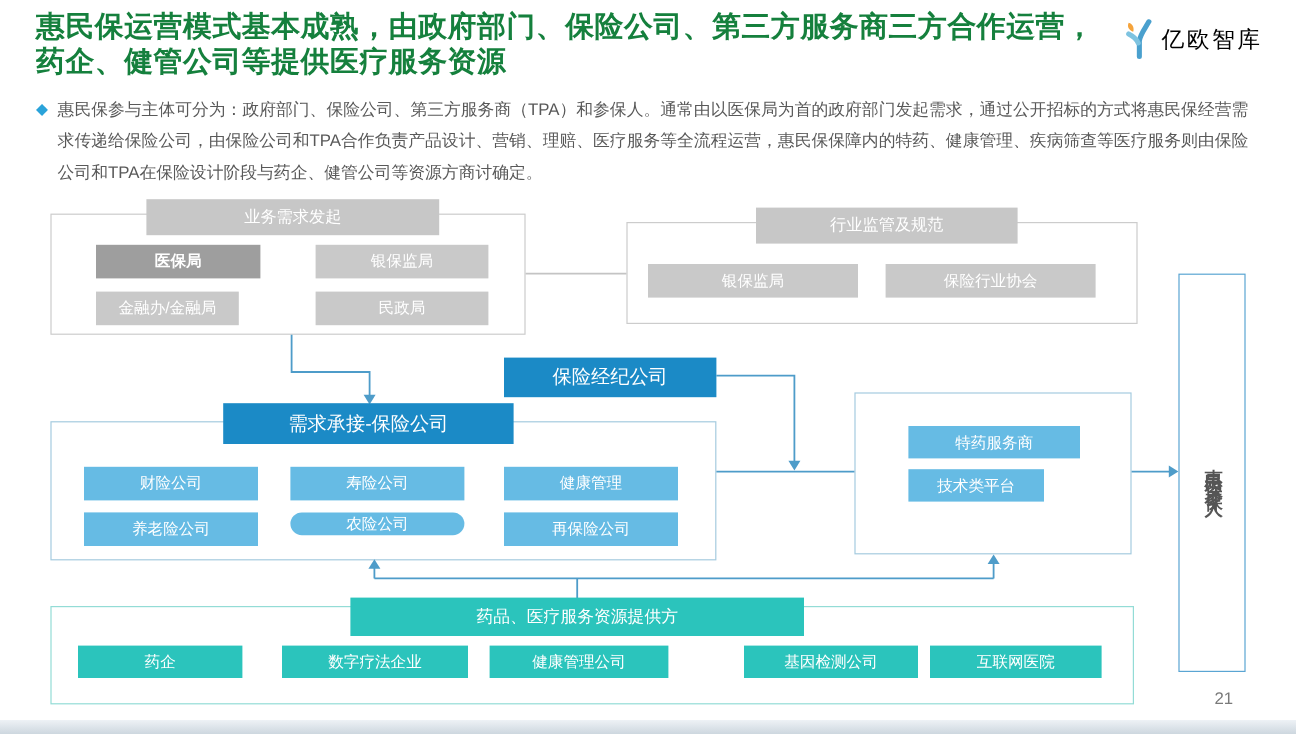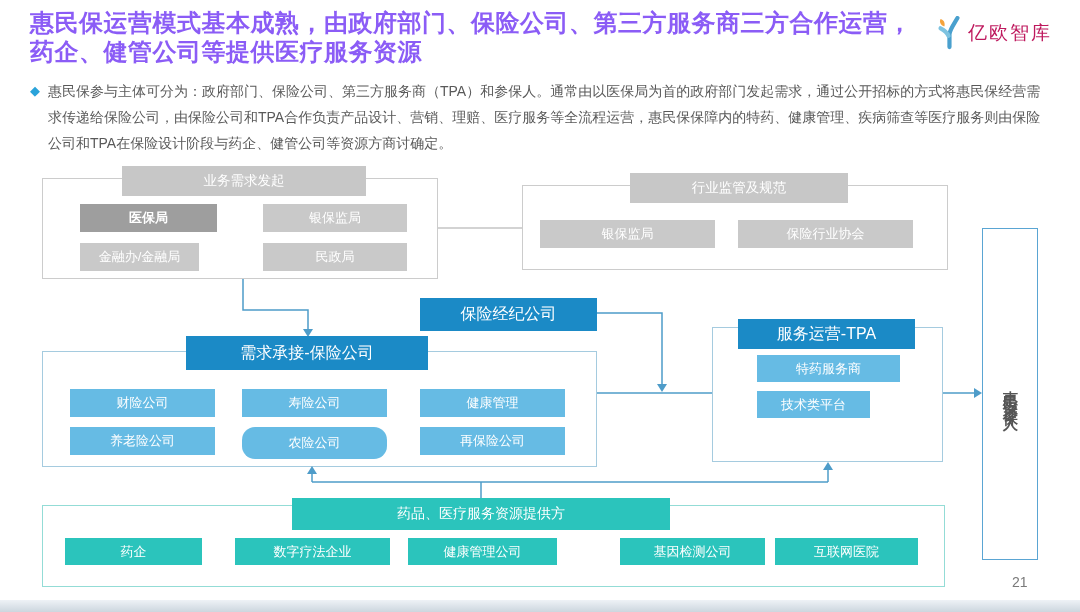--- a/index.html
+++ b/index.html
@@ -1,20 +1,20 @@
 <!DOCTYPE html>
 <html><head>
 <meta charset="utf-8">
 <style>
   html,body{margin:0;padding:0;}
   body{width:1080px;height:612px;overflow:hidden;font-family:"Liberation Sans","DejaVu Sans",sans-serif;background:#ffffff;}
   .slide{position:relative;width:1080px;height:612px;background:#ffffff;}
-  .title{position:absolute;left:30px;top:8px;width:890px;font-size:24px;line-height:1.22;font-weight:bold;color:#8b5cf6;letter-spacing:.5px;}
+  .title{position:absolute;left:30px;top:8px;width:890px;font-size:24px;line-height:1.22;font-weight:bold;color:#15803d;letter-spacing:.5px;}
   .logo{position:absolute;right:28px;top:16px;display:flex;align-items:center;gap:4px;}
-  .logo-text{font-size:19px;color:#be185d;letter-spacing:2px;}
+  .logo-text{font-size:19px;color:#000000;letter-spacing:2px;}
   .intro{position:absolute;left:30px;top:78px;width:1022px;display:flex;gap:8px;}
   .diamond{color:#2aa3da;font-size:13px;line-height:26px;flex:0 0 auto;}
   .intro-text{font-size:14px;line-height:26px;color:#595959;}
   .ctr{position:absolute;background:#ffffff;border:1px solid #cccccc;box-sizing:border-box;}
   .ctr-blue{border-color:#a5cbdf;}
   .ctr-teal{border-color:#93dcd6;}
   .box{position:absolute;display:flex;align-items:center;justify-content:center;color:#ffffff;font-size:13px;box-sizing:border-box;white-space:nowrap;}
   .hdr-gray{background:#c7c7c7;font-size:13.5px;}
   .bx-gray{background:#c9c9c9;}
   .bx-gray-dark{background:#9e9e9e;font-weight:bold;}
@@ -87,24 +87,23 @@
   <div class="box bx-gray" style="left:540px;top:220px;width:175px;height:28px;">银保监局</div>
   <div class="box bx-gray" style="left:738px;top:220px;width:175px;height:28px;">保险行业协会</div>
 
   <div class="box bx-blue" style="left:420px;top:298px;width:177px;height:33px;">保险经纪公司</div>
 
   <div class="box bx-blue" style="left:186px;top:336px;width:242px;height:34px;">需求承接-保险公司</div>
   <div class="box bx-lblue" style="left:70px;top:389px;width:145px;height:28px;">财险公司</div>
   <div class="box bx-lblue" style="left:242px;top:389px;width:145px;height:28px;">寿险公司</div>
   <div class="box bx-lblue" style="left:420px;top:389px;width:145px;height:28px;">健康管理</div>
   <div class="box bx-lblue" style="left:70px;top:427px;width:145px;height:28px;">养老险公司</div>
-  <div class="box bx-lblue" style="left:242px;top:427px;width:145px;height:32px;border-radius:13px;">农险公司</div>
+  <div class="box bx-lblue" style="left:242px;top:427px;width:145px;height:19px;border-radius:13px;">农险公司</div>
   <div class="box bx-lblue" style="left:420px;top:427px;width:145px;height:28px;">再保险公司</div>
 
-  <div class="box bx-blue" style="left:738px;top:319px;width:177px;height:30px;">服务运营-TPA</div>
   <div class="box bx-lblue" style="left:757px;top:355px;width:143px;height:27px;">特药服务商</div>
   <div class="box bx-lblue" style="left:757px;top:391px;width:113px;height:27px;">技术类平台</div>
 
   <div class="box bx-teal" style="left:292px;top:498px;width:378px;height:32px;font-size:14px;">药品、医疗服务资源提供方</div>
   <div class="box bx-teal" style="left:65px;top:538px;width:137px;height:27px;">药企</div>
   <div class="box bx-teal" style="left:235px;top:538px;width:155px;height:27px;">数字疗法企业</div>
   <div class="box bx-teal" style="left:408px;top:538px;width:149px;height:27px;">健康管理公司</div>
   <div class="box bx-teal" style="left:620px;top:538px;width:145px;height:27px;">基因检测公司</div>
   <div class="box bx-teal" style="left:775px;top:538px;width:143px;height:27px;">互联网医院</div>
 

